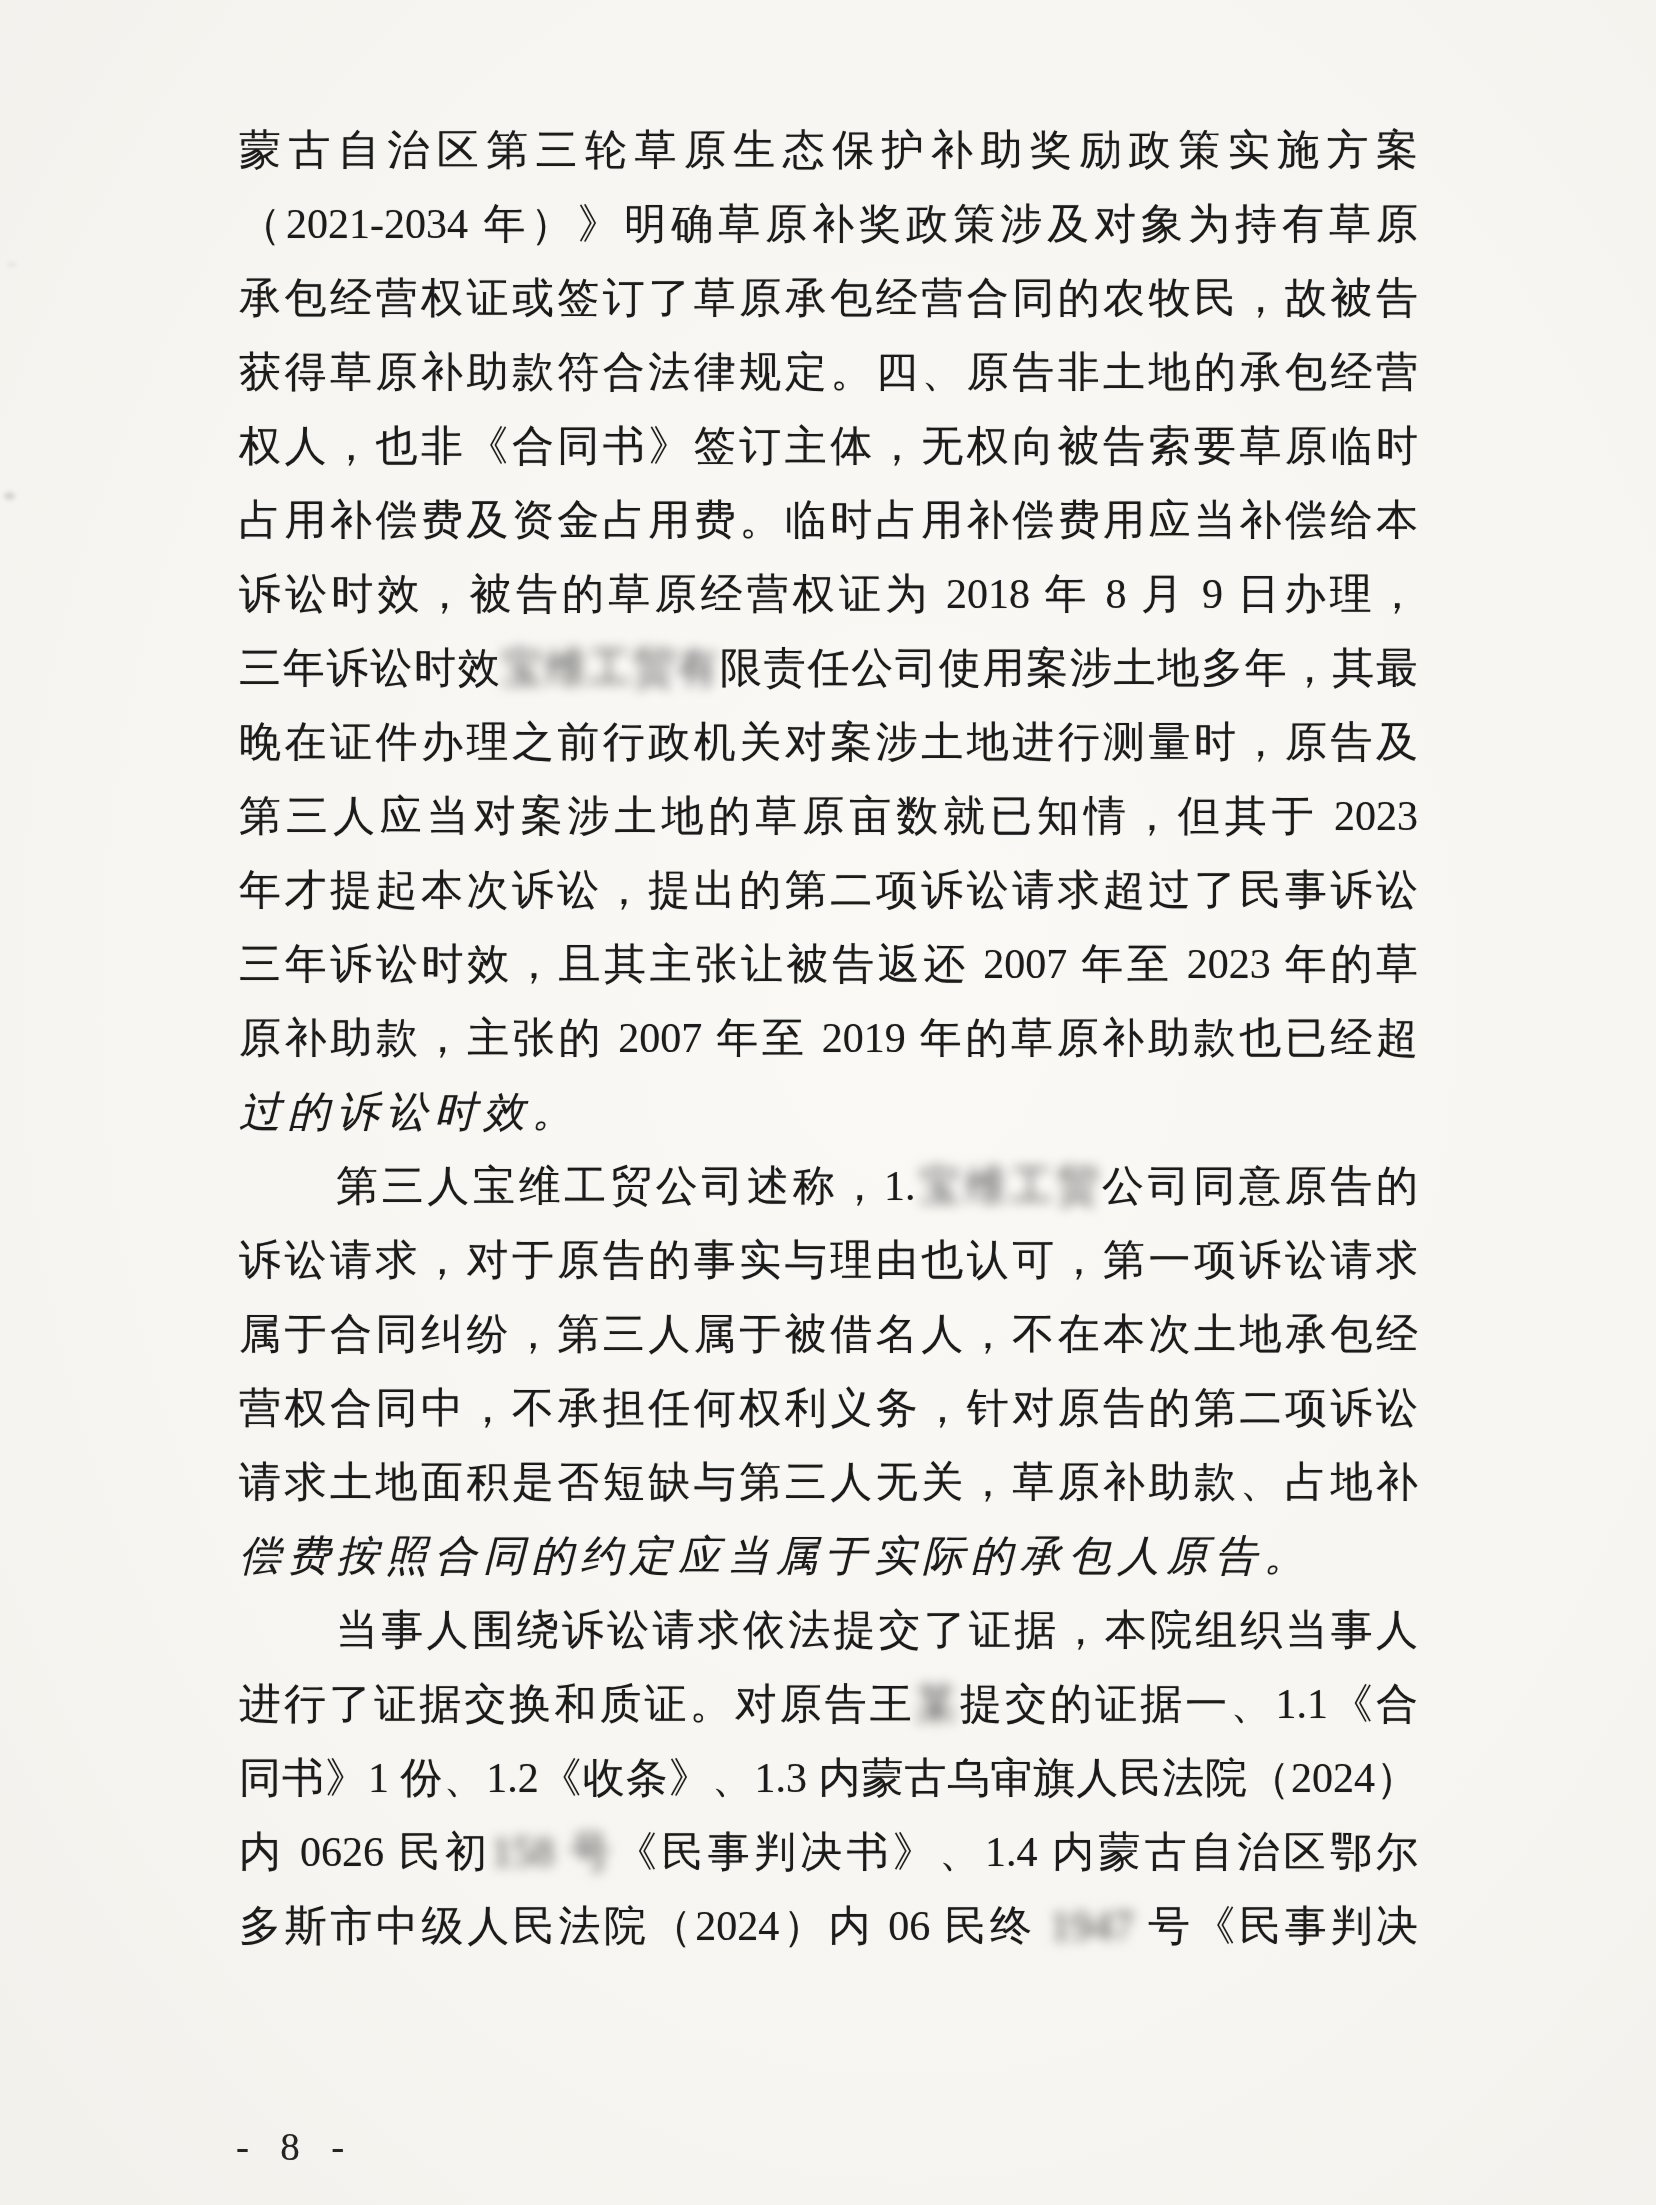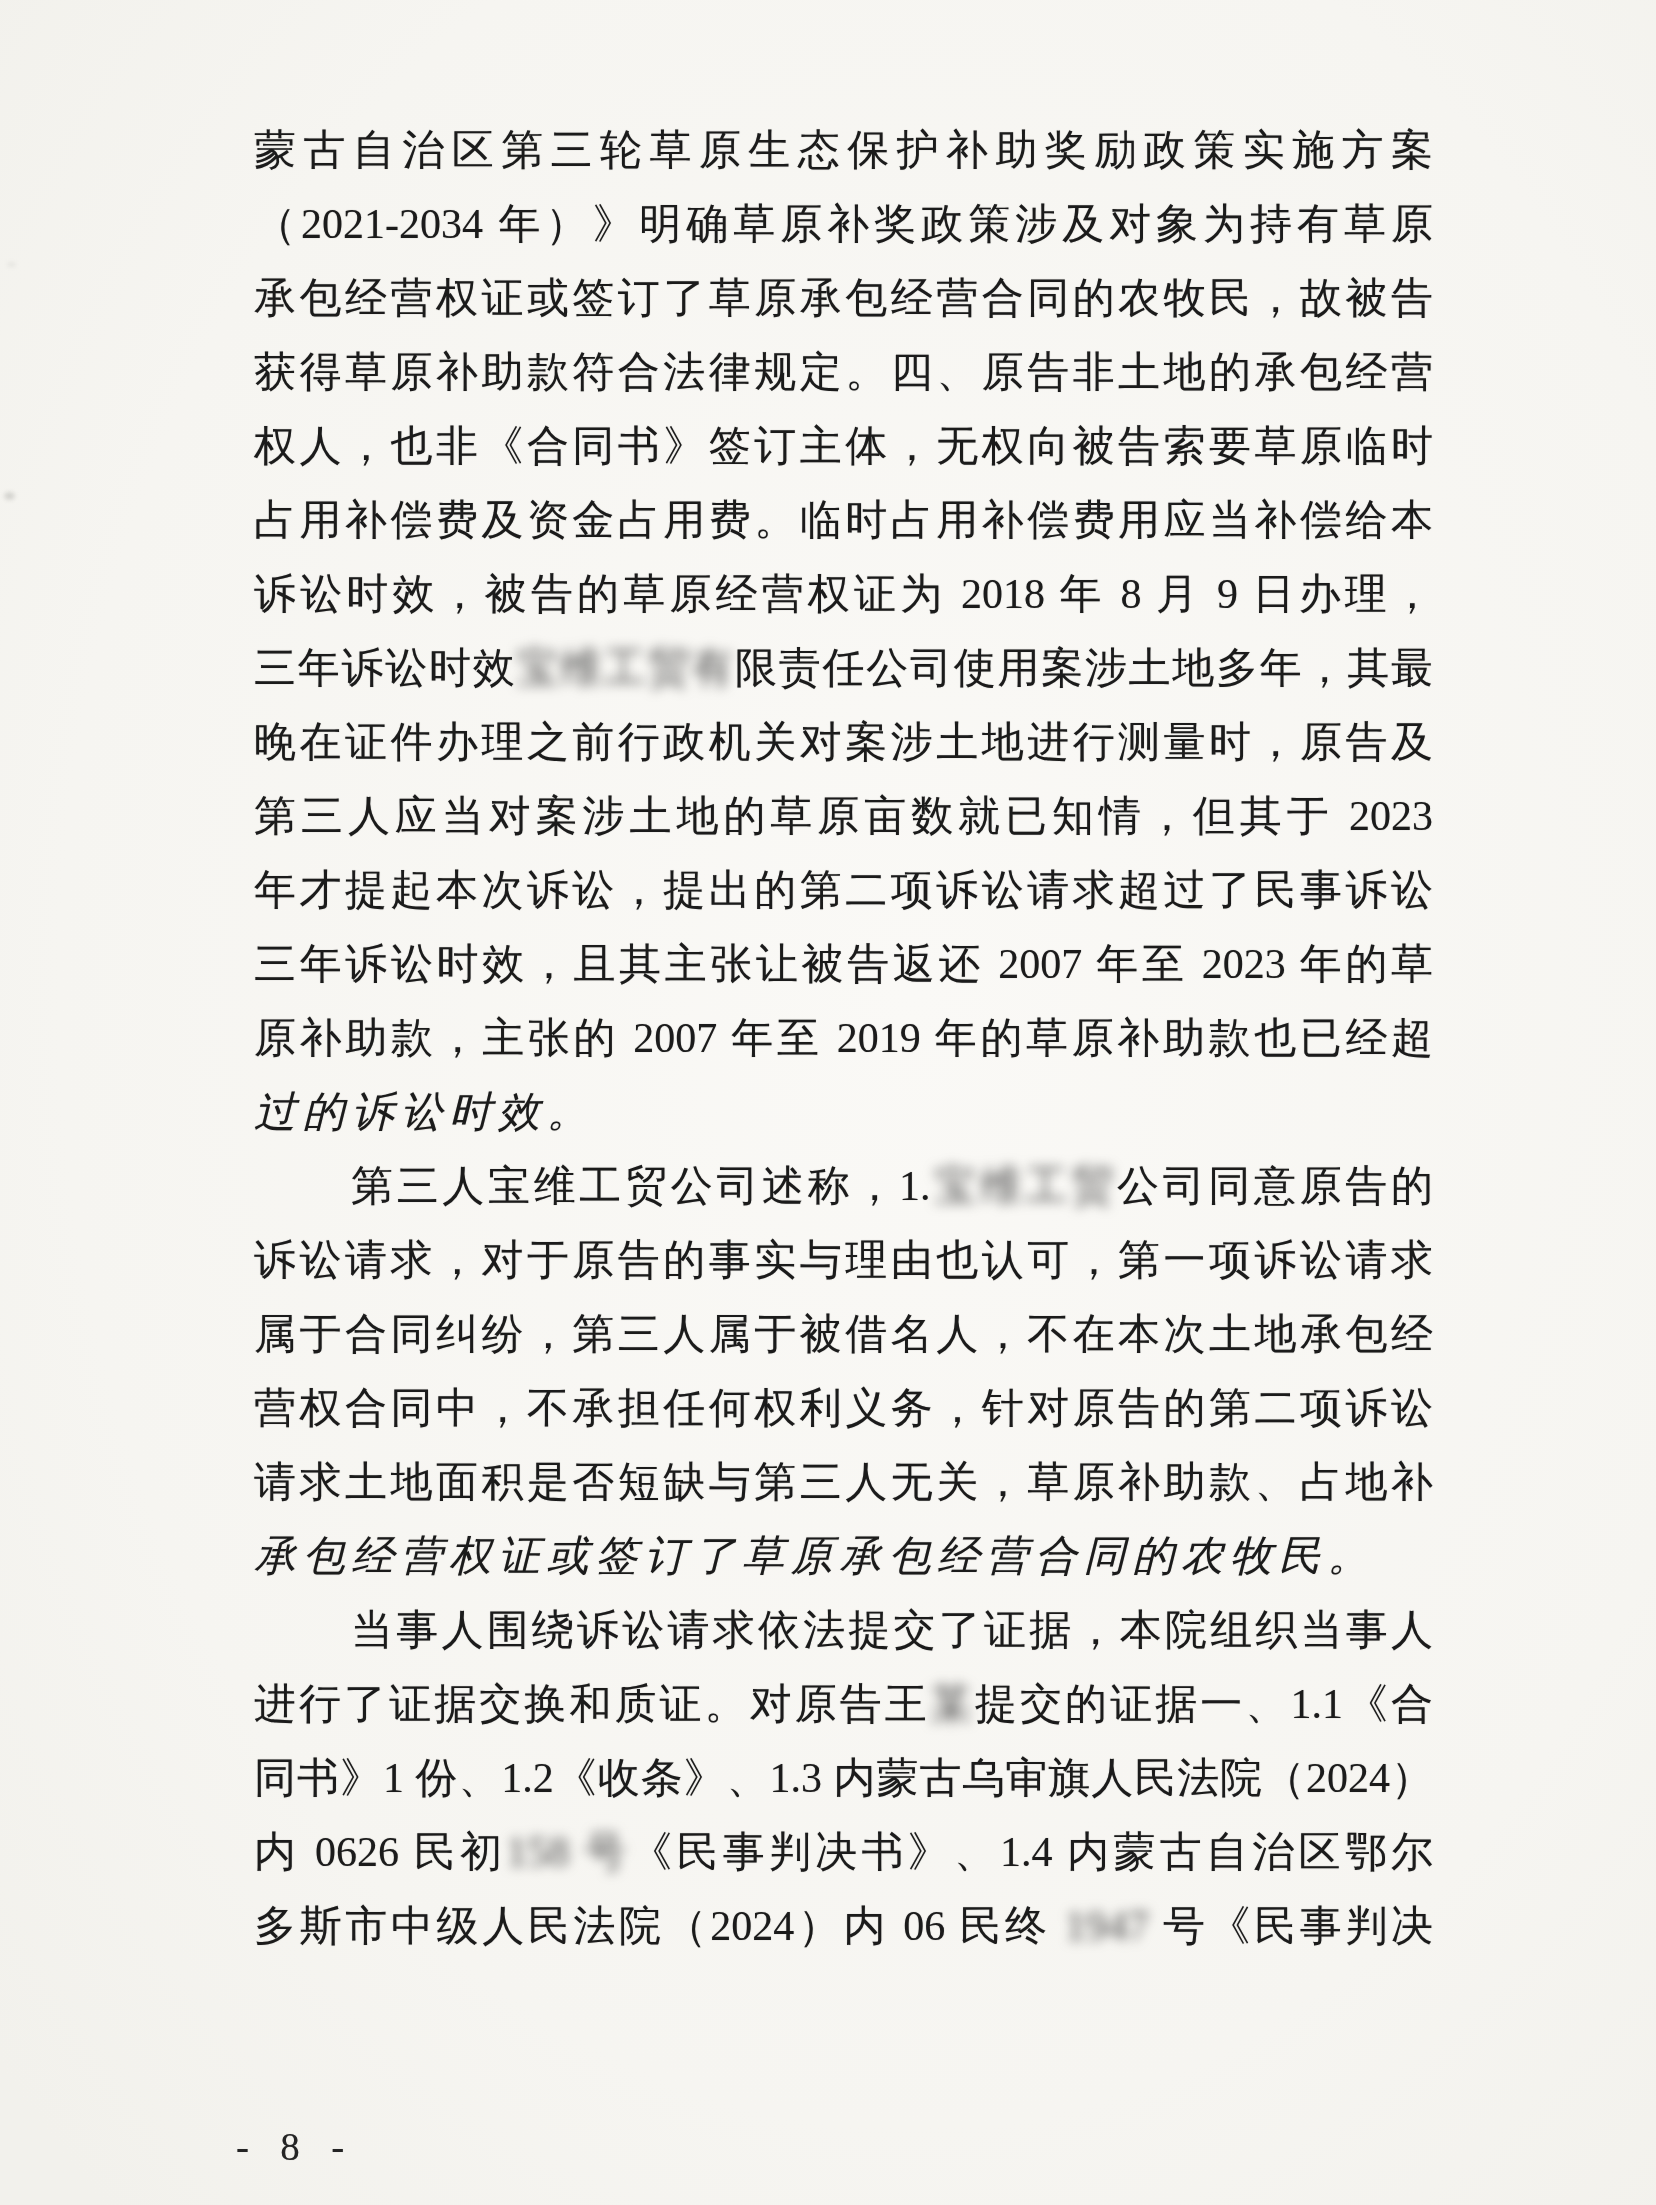--- a/index.html
+++ b/index.html
@@ -15,21 +15,21 @@
     left: 0; top: 0;
     width: 1657px;
     height: 2205px;
     background:
       radial-gradient(ellipse 1216px 1622px at 55% 45%, #faf9f6 0%, #f6f5f1 70%, #f2f1ec 100%);
     font-family: "Liberation Serif", "DejaVu Serif", serif;
     color: #1b1b1b;
   }
   .content {
     position: absolute;
-    left: 254px;
+    left: 239px;
     top: 113px;
     width: 1179px;
   }
   .line {
     height: 74px;
     line-height: 74px;
     font-size: 42px;
     letter-spacing: 0px;
     text-align: justify;
     text-align-last: justify;
@@ -90,21 +90,21 @@
     <div class="line">第三人应当对案涉土地的草原亩数就已知情，但其于 2023</div>
     <div class="line">年才提起本次诉讼，提出的第二项诉讼请求超过了民事诉讼</div>
     <div class="line">三年诉讼时效，且其主张让被告返还 2007 年至 2023 年的草</div>
     <div class="line">原补助款，主张的 2007 年至 2019 年的草原补助款也已经超</div>
     <div class="line end">过的诉讼时效。</div>
     <div class="line indent"><span>第三人宝维工贸公司述称，1.</span><span class="redact">宝维工贸</span><span>公司同意原告的</span></div>
     <div class="line">诉讼请求，对于原告的事实与理由也认可，第一项诉讼请求</div>
     <div class="line">属于合同纠纷，第三人属于被借名人，不在本次土地承包经</div>
     <div class="line">营权合同中，不承担任何权利义务，针对原告的第二项诉讼</div>
     <div class="line">请求土地面积是否短缺与第三人无关，草原补助款、占地补</div>
-    <div class="line end">承包经营权证或签订了草原承包经营合同的农牧民。</div>
+    <div class="line end">偿费按照合同的约定应当属于实际的承包人原告。</div>
     <div class="line indent">当事人围绕诉讼请求依法提交了证据，本院组织当事人</div>
     <div class="line"><span>进行了证据交换和质证。对原告王</span><span class="redact">某</span><span>提交的证据一、1.1《合</span></div>
     <div class="line">同书》1 份、1.2《收条》、1.3 内蒙古乌审旗人民法院（2024）</div>
     <div class="line"><span>内 0626 民初</span><span class="redact">158 号</span><span>《民事判决书》、1.4 内蒙古自治区鄂尔</span></div>
     <div class="line"><span>多斯市中级人民法院（2024）内 06 民终 </span><span class="redact">1947</span><span> 号《民事判决</span></div>
   </div>
 
   <div class="footer">- 8 -</div>
 
 </div>

